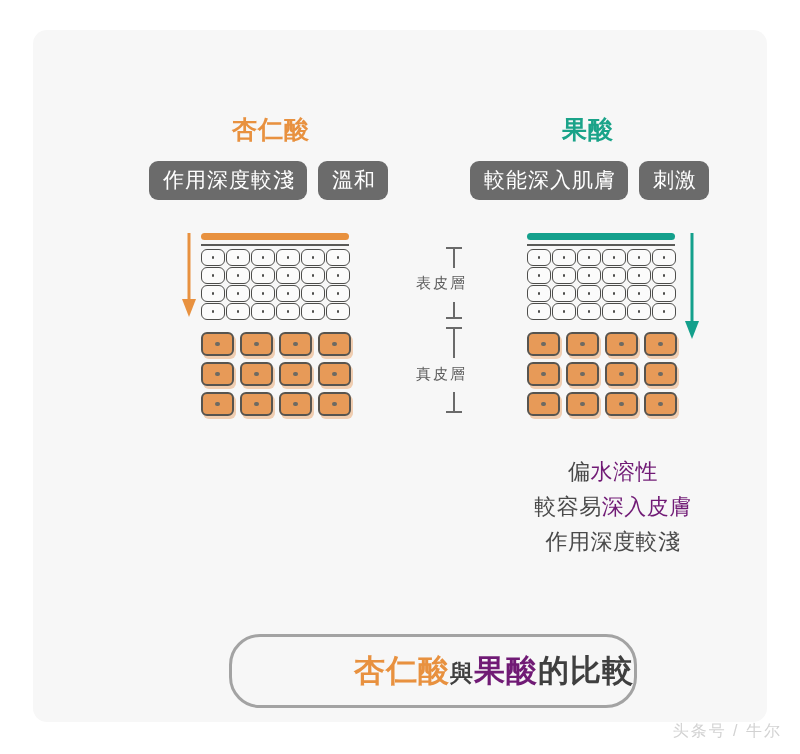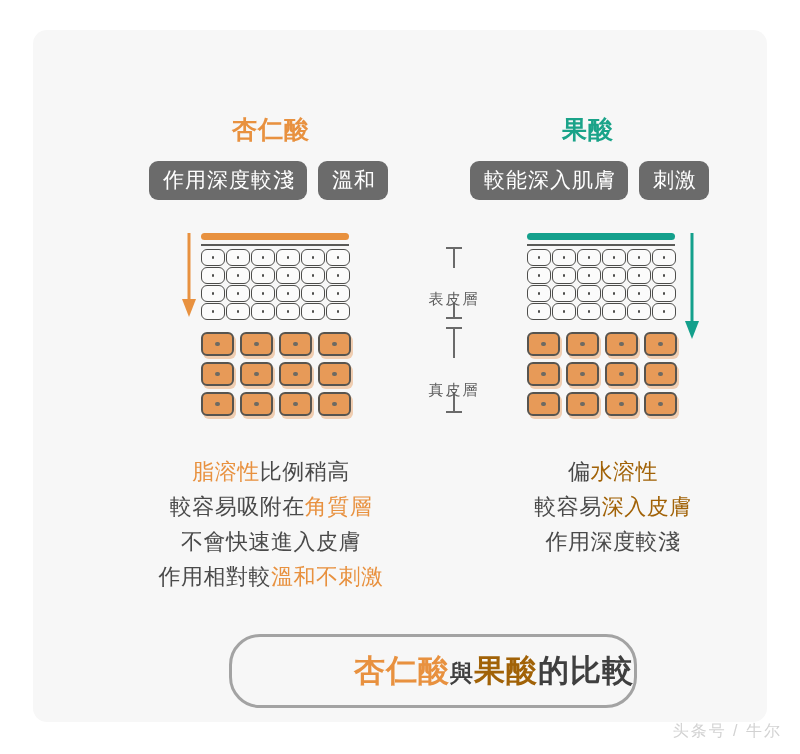--- a/index.html
+++ b/index.html
@@ -149,43 +149,42 @@
 
   
   #scale {
     position: absolute;
     left: 383px;
     top: 210px;
   }
   .scale-label {
     position: absolute;
     width: 76px;
-    text-align: center;
+    text-align: left;
     font-size: 15px;
     color: #5d5d5d;
     letter-spacing: 2px;
-    margin-top: 16px;
   }
   #label-epi   { left: 0px;  top: 34px; }
   #label-derm  { left: 0px;  top: 125px; }
 
   
   .desc {
     position: absolute;
     width: 300px;
     text-align: center;
     font-size: 22px;
     line-height: 35px;
     color: #4a4a4a;
     letter-spacing: 0.5px;
   }
   #desc-left  { left: 88px;  top: 424px; }
   #desc-right { left: 430px; top: 424px; }
   .hi-orange { color: #e8913f; }
-  .hi-teal   { color: #a16207; }
+  .hi-teal   { color: #701a75; }
 
   
   #banner {
     position: absolute;
     left: 196px;
     top: 604px;
     width: 408px;
     height: 74px;
     box-sizing: border-box;
     border: 3px solid #a3a3a3;
@@ -347,26 +346,20 @@
       </div>
   </div>
 
   <div class="depth-arrow" id="arrow-right">
     <svg width="18" height="108" viewBox="0 0 18 108">
       <line x1="9" y1="0" x2="9" y2="92" stroke="#14a08c" stroke-width="3"></line>
       <polygon points="9,106 2,88 16,88" fill="#14a08c"></polygon>
     </svg>
   </div>
 
-  <div class="desc" id="desc-left">
-      <div><span class="hi-orange">脂溶性</span><span class="">比例稍高</span></div>
-      <div><span class="">較容易吸附在</span><span class="hi-orange">角質層</span></div>
-      <div><span class="">不會快速進入皮膚</span></div>
-      <div><span class="">作用相對較</span><span class="hi-orange">溫和不刺激</span></div>
-    </div>
   <div class="desc" id="desc-right">
       <div><span class="">偏</span><span class="hi-teal">水溶性</span></div>
       <div><span class="">較容易</span><span class="hi-teal">深入皮膚</span></div>
       <div><span class="">作用深度較淺</span></div>
     </div>
 
   <div id="banner">
     <div id="banner-text"><span class="hi-orange">杏仁酸</span><span class=" banner-small">與</span><span class="hi-teal">果酸</span><span class="">的比較</span></div>
   </div>
 

